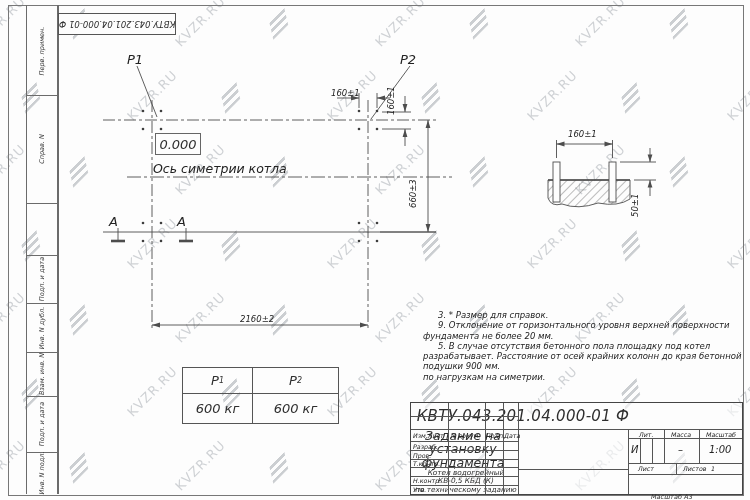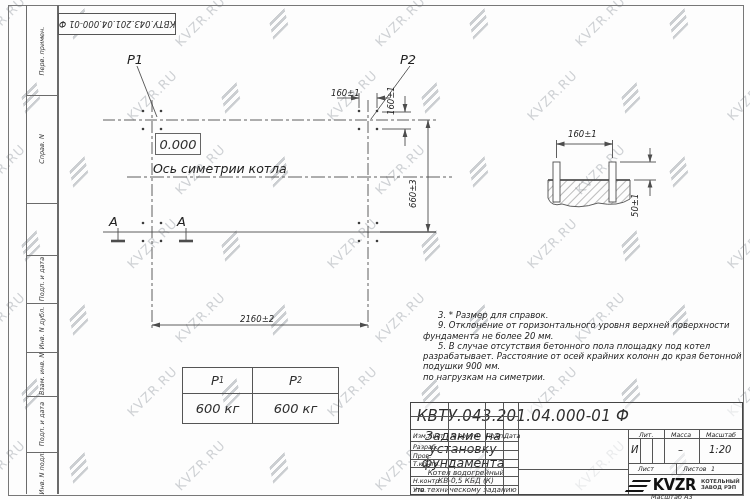--- a/index.html
+++ b/index.html
@@ -334,30 +334,22 @@
       <span>Котел водогрейный</span>
       <span>КВ-0,5 КБД (К)</span>
       <span>по техническому заданию</span>
     </div>
 
     <div class="c small" style="left:228px;top:27.5px;">Лит.</div>
     <div class="c small" style="left:260px;top:27.5px;">Масса</div>
     <div class="c small" style="left:295px;top:27.5px;">Масштаб</div>
     <div class="c" style="left:220px;top:41px;font-size:10px;">И</div>
     <div class="c" style="left:267px;top:41px;font-size:10px;">–</div>
-    <div class="c" style="left:298px;top:41px;font-size:10px;">1:20</div>
+    <div class="c" style="left:298px;top:41px;font-size:10px;">1:00</div>
     <div class="c small" style="left:227px;top:61.5px;">Лист</div>
     <div class="c small" style="left:272px;top:61.5px;">Листов</div>
     <div class="c small" style="left:300px;top:61.5px;">1</div>
 
-    <div class="logo-cell">
-      <div class="logo-mark"></div>
-      <div class="logo-word">KVZR</div>
-      <div class="logo-cap">
-        <span>КОТЕЛЬНЫЙ</span>
-        <span>ЗАВОД РЭП</span>
-      </div>
-    </div>
   </div>
 
   <span class="fmt">Масштаб А3</span>
 
 </div>
 
 </body></html>

